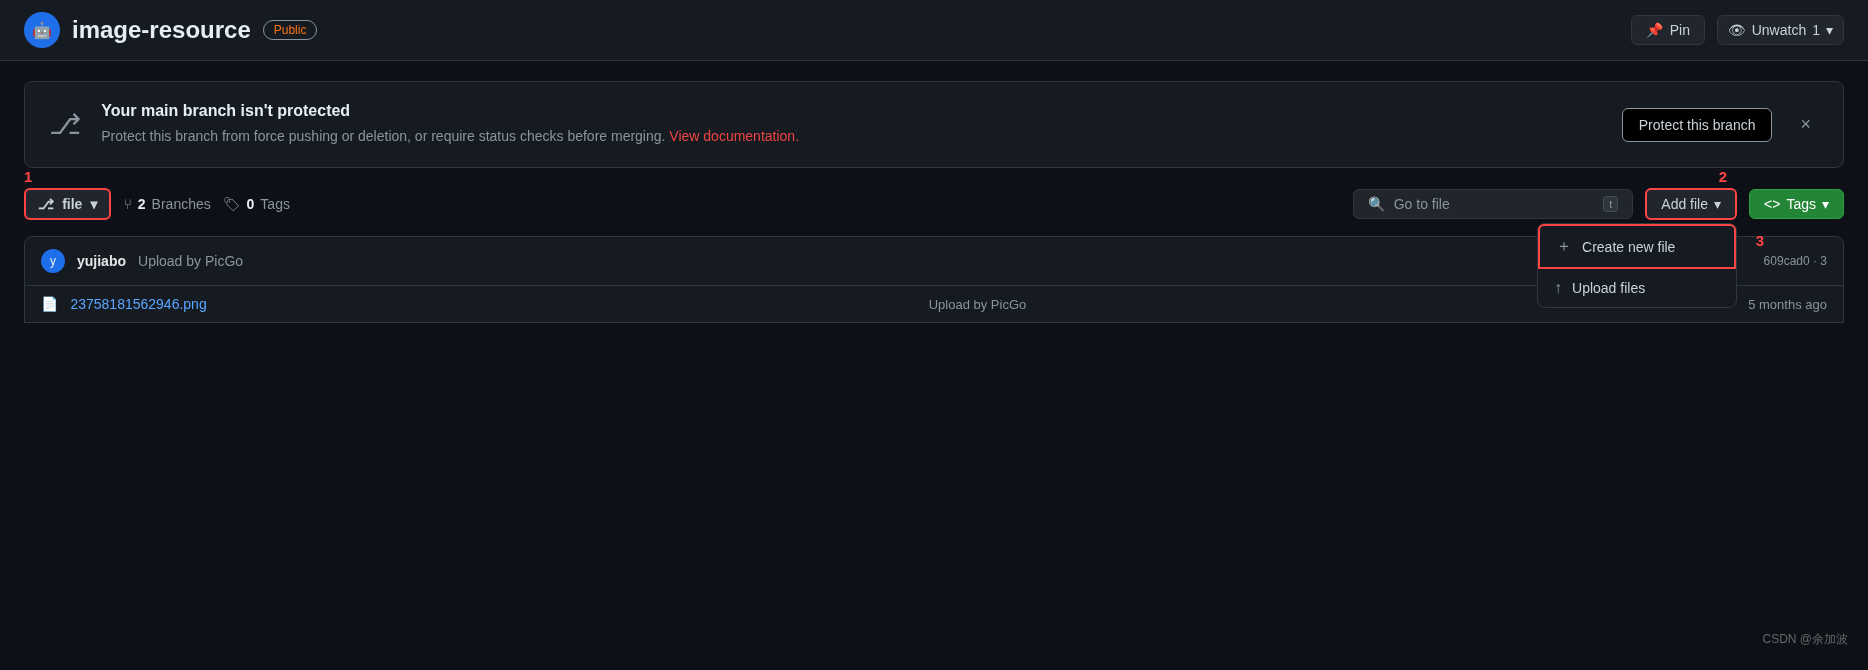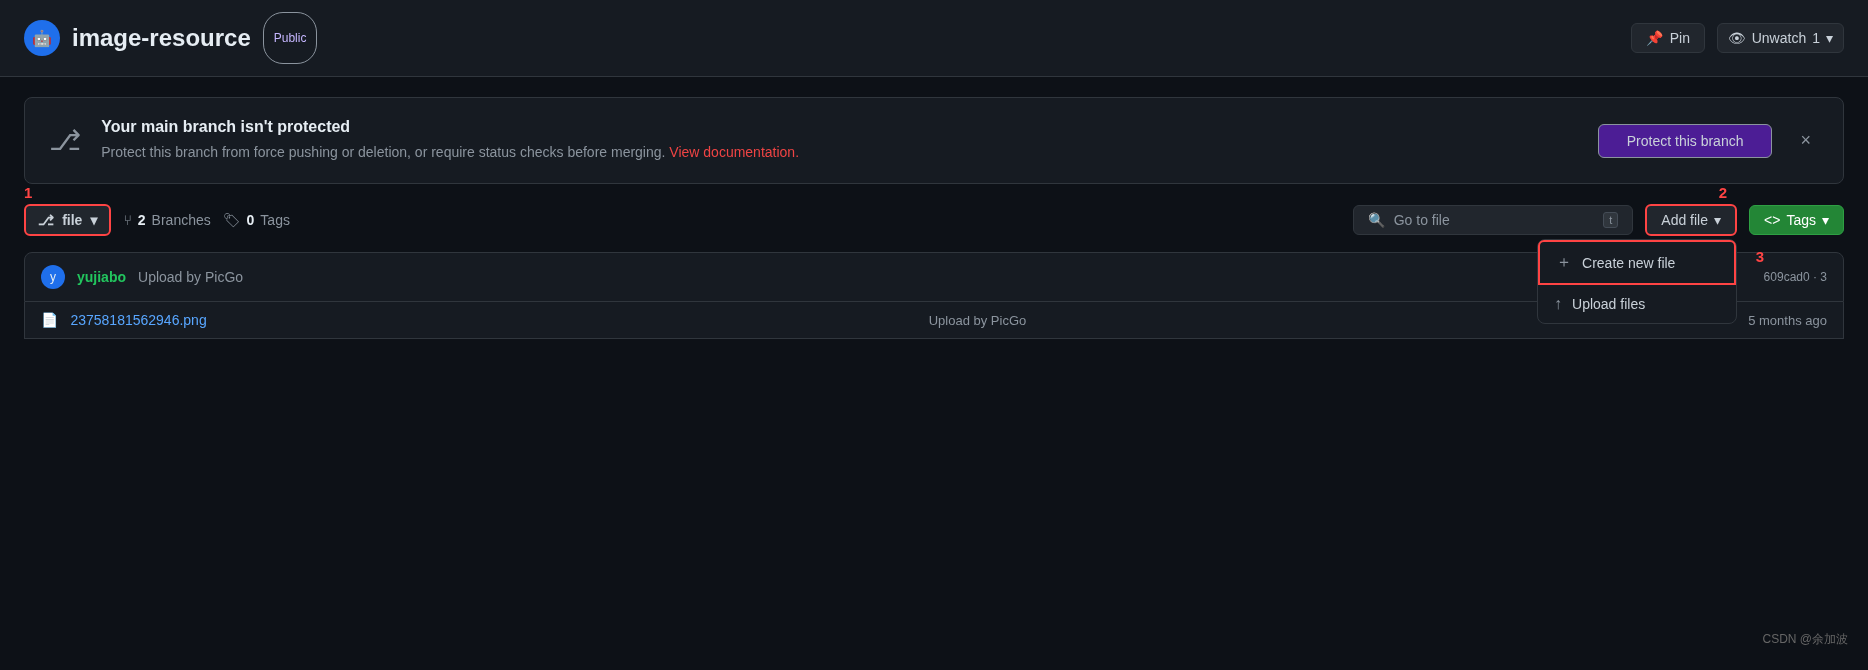--- a/index.html
+++ b/index.html
@@ -33,23 +33,23 @@
       flex-shrink: 0;
     }
     .repo-title {
       font-size: 24px;
       font-weight: 600;
       color: #e6edf3;
     }
     .public-badge {
       background: transparent;
       border: 1px solid #8b949e;
-      color: #c4b5fd;
+      color: #f97316;
       border-radius: 20px;
-      padding: 18px 10px;
+      padding: 2px 10px;
       font-size: 12px;
     }
     .header-spacer { flex: 1; }
     .header-btn {
       background: #21262d;
       border: 1px solid #30363d;
       color: #c9d1d9;
       border-radius: 6px;
       padding: 6px 14px;
       cursor: pointer;
@@ -100,25 +100,25 @@
       color: #e6edf3;
       margin-bottom: 6px;
     }
     .banner-desc {
       color: #8b949e;
       font-size: 14px;
       line-height: 1.5;
     }
     .banner-link { color: #ef4444; text-decoration: none; }
     .protect-btn {
-      background: #4c1d95;
+      background: #000000;
       border: 1px solid #8b949e;
       color: #c9d1d9;
       border-radius: 6px;
-      padding: 8px 28px;
+      padding: 8px 16px;
       cursor: pointer;
       font-size: 14px;
       font-weight: 500;
       white-space: nowrap;
     }
     .close-btn {
       background: transparent;
       border: none;
       color: #8b949e;
       cursor: pointer;
@@ -257,21 +257,21 @@
       width: 24px;
       height: 24px;
       border-radius: 50%;
       background: #1f6feb;
       display: flex;
       align-items: center;
       justify-content: center;
       font-size: 12px;
       flex-shrink: 0;
     }
-    .commit-author { color: #22c55e; font-weight: 600; }
+    .commit-author { color: #e5e5e5; font-weight: 600; }
     .commit-msg { color: #8b949e; }
     .commit-hash { color: #8b949e; font-size: 12px; margin-left: auto; }
 
     
     .file-row {
       background: #161b22;
       border: 1px solid #30363d;
       border-top: none;
       padding: 10px 16px;
       display: flex;

